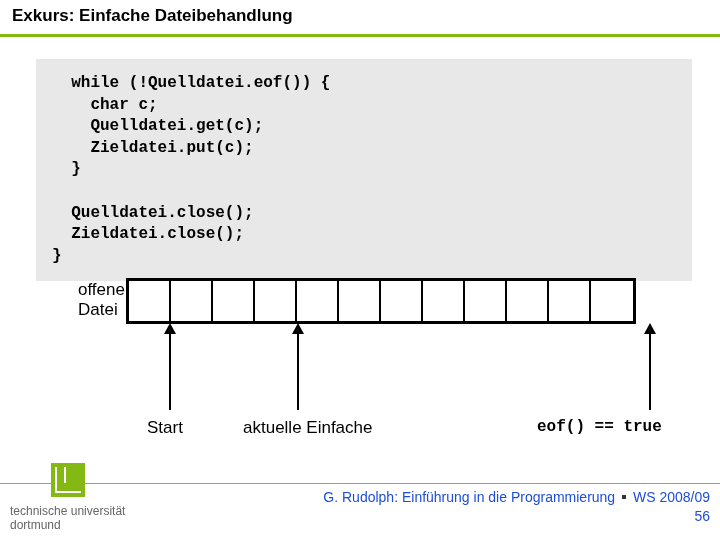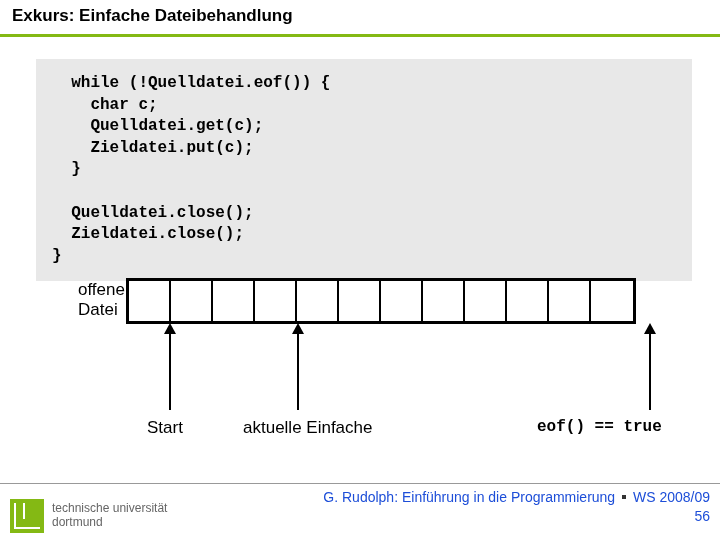--- a/index.html
+++ b/index.html
@@ -96,20 +96,21 @@
   }
   .dot { display: inline-block; width: 4px; height: 4px; background: #333; vertical-align: middle; margin: 0 3px 2px 3px; }
   
   .logo {
     position: absolute;
     left: 10px;
     bottom: 7px;
     display: flex;
     align-items: center;
     gap: 8px;
+    flex-direction: column;
   }
   .logo-mark {
     width: 34px; height: 34px;
     background: #84b914;
     position: relative;
   }
   .logo-mark::before {
     content: "";
     position: absolute;
     left: 4px; top: 4px; right: 4px; bottom: 4px;

